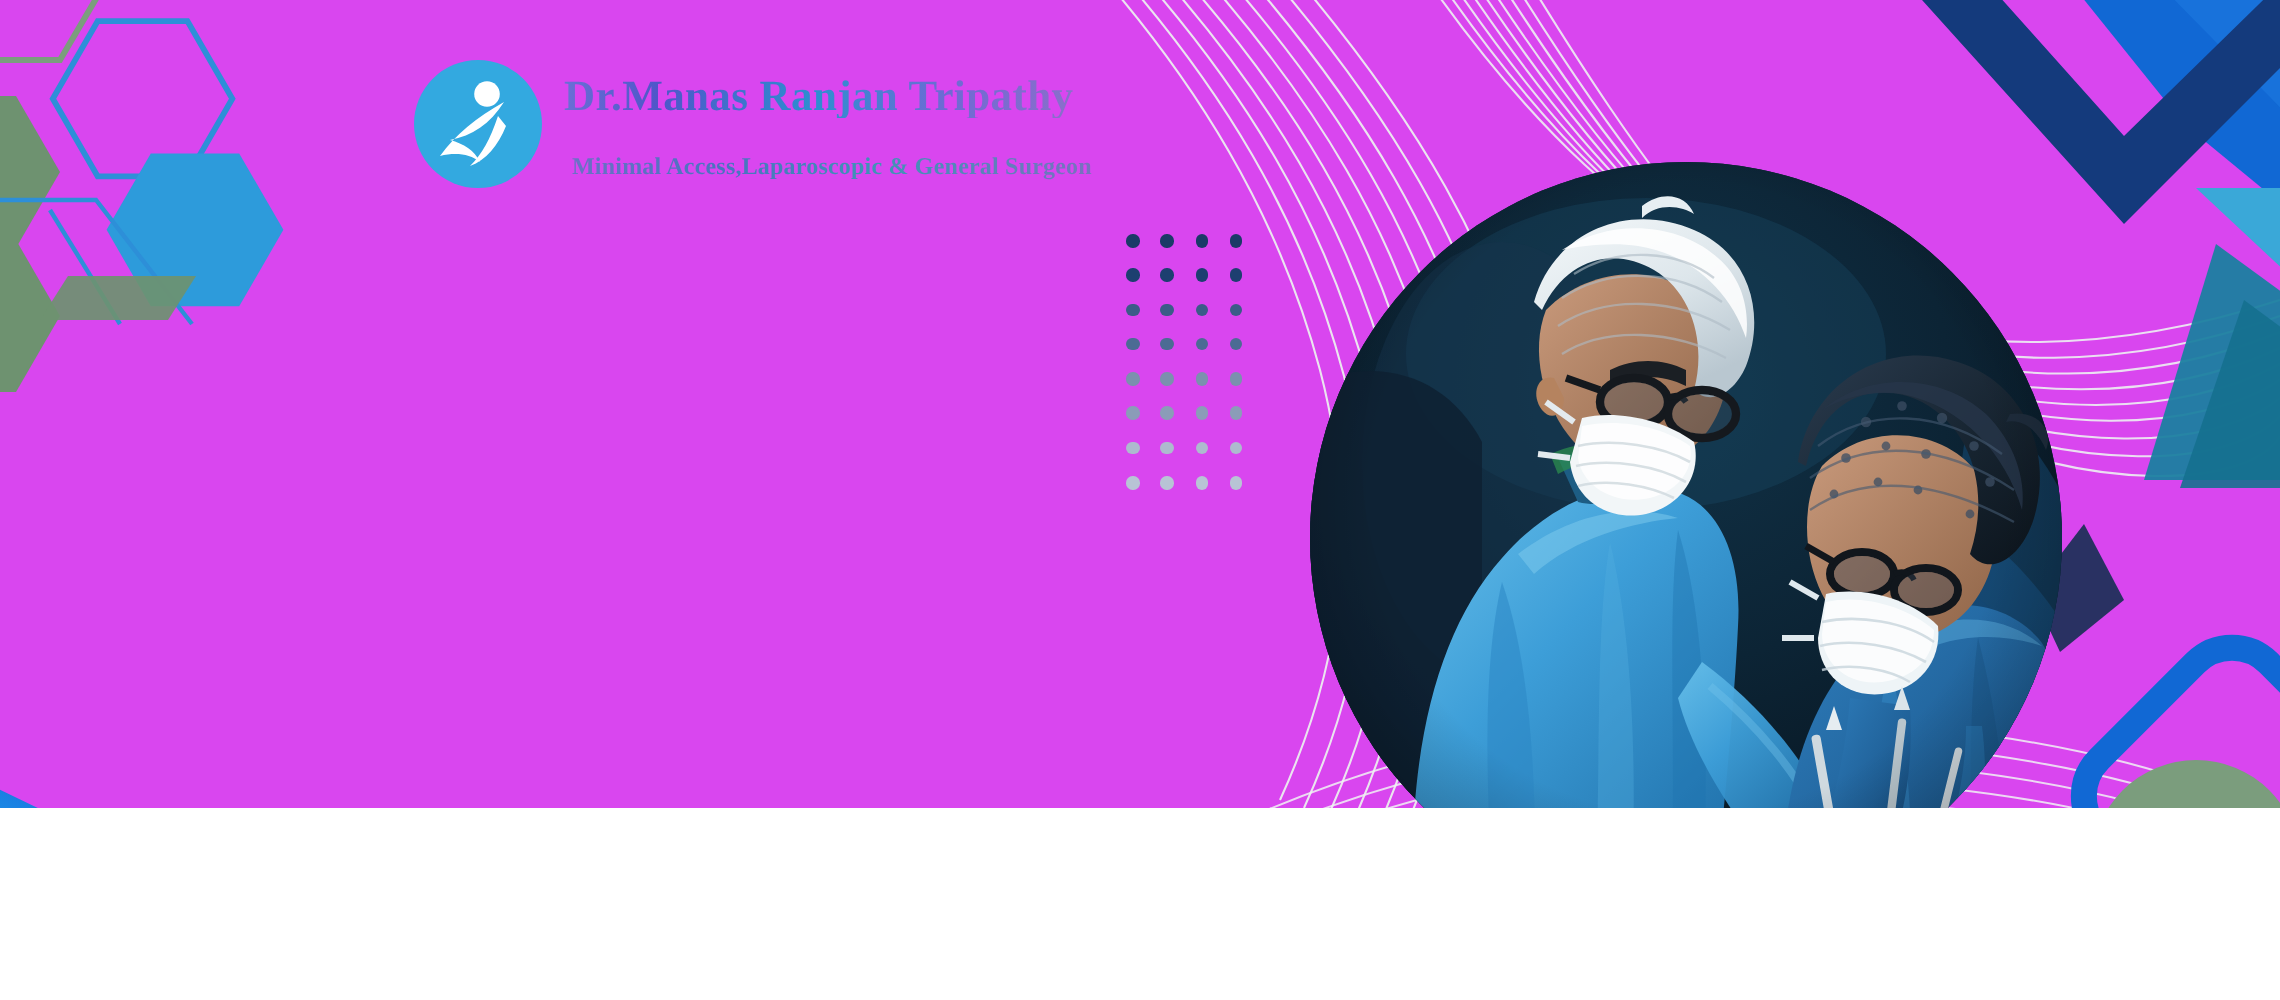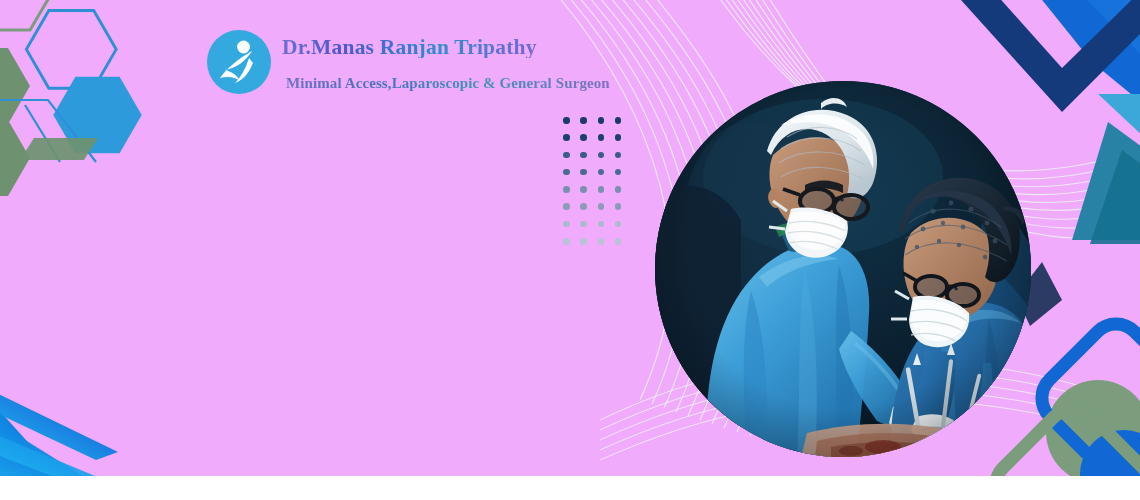--- a/index.html
+++ b/index.html
@@ -7,22 +7,22 @@
   html,body { width:1140px; height:500px; }
   body {
     font-family:"Liberation Sans", sans-serif;
     background:#ffffff;
     overflow:hidden;
     position:relative;
   }
   .banner {
     position:relative;
     width:1140px;
-    height:476px;
-    background:#f0abfc;
+    height:404px;
+    background:#d946ef;
     overflow:hidden;
   }
   .deco-svg { position:absolute; top:0; left:0; width:1140px; height:500px; }
 
   
   .logo-wrap {
     position:absolute;
     left:205px; top:28px;
     display:flex;
     align-items:center;
@@ -43,21 +43,21 @@
     line-height:1.05;
     white-space:nowrap;
     background:linear-gradient(95deg,#6b6fd6 0%,#4f56c9 18%,#2d8fd0 48%,#6e6ad4 72%,#8f6fc9 100%);
     -webkit-background-clip:text;
     background-clip:text;
     color:transparent;
     -webkit-text-fill-color:transparent;
   }
   .logo-sub {
     font-family:"Liberation Serif", serif;
-    font-size:15px;
+    font-size:12px;
     font-weight:bold;
     letter-spacing:0.1px;
     white-space:nowrap;
     margin-top:17px;
     padding-left:4px;
     background:linear-gradient(95deg,#6d71c6 0%,#4a72c0 30%,#3f94b6 60%,#7a6fc0 100%);
     -webkit-background-clip:text;
     background-clip:text;
     color:transparent;
     -webkit-text-fill-color:transparent;

